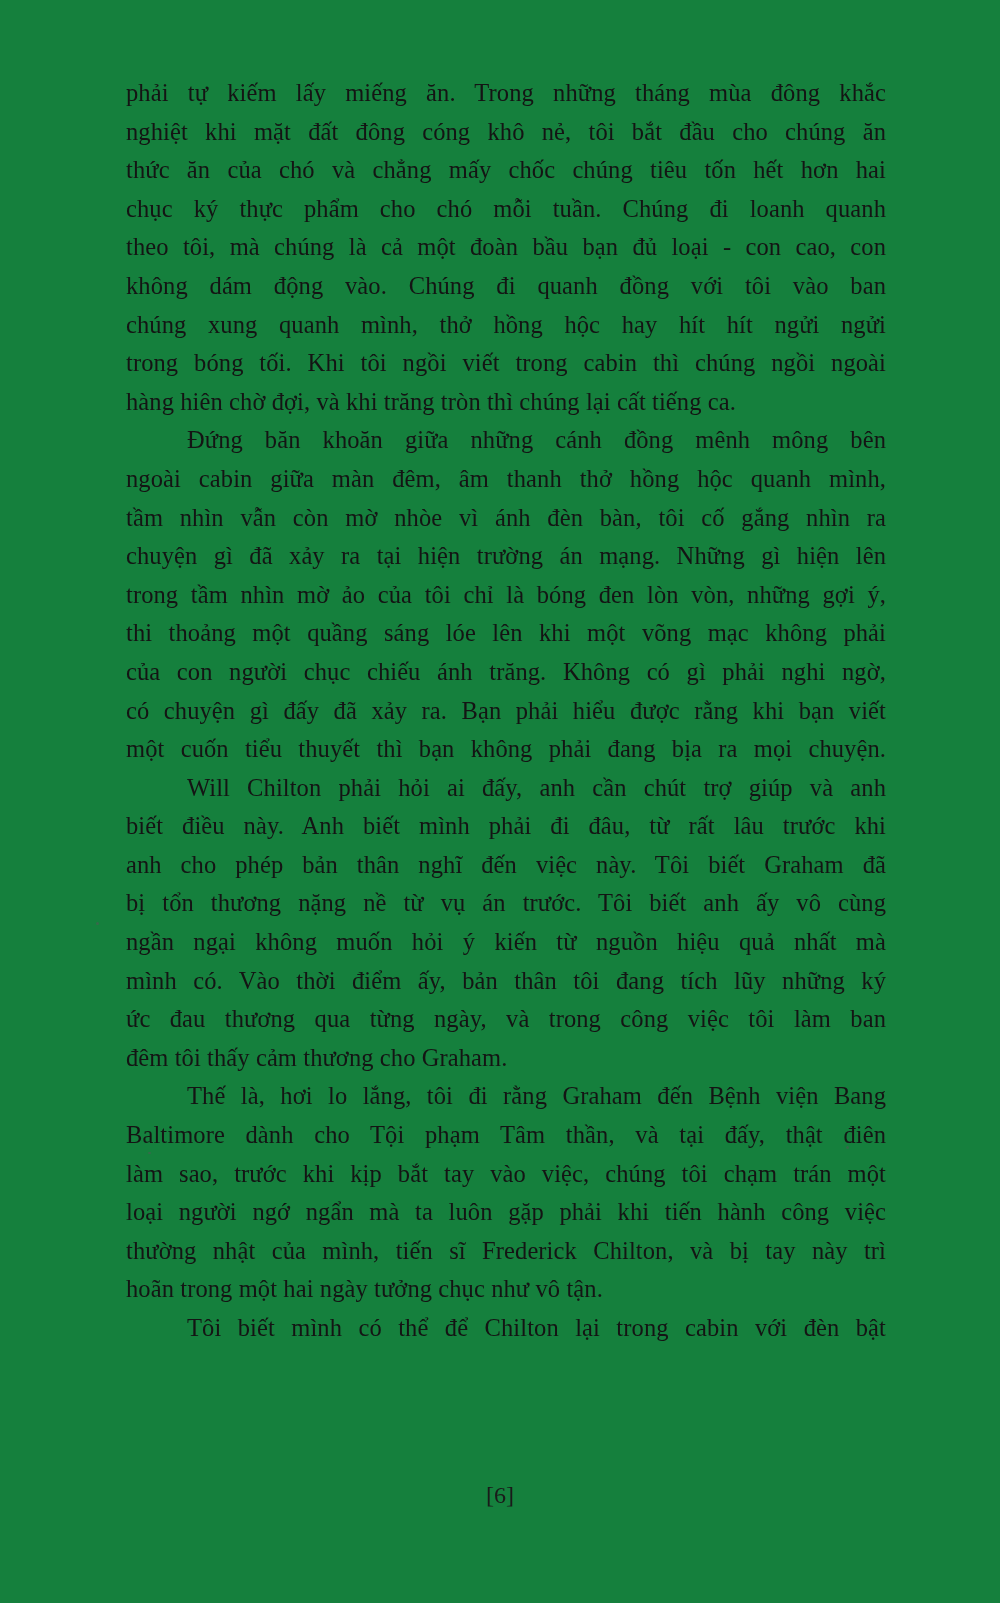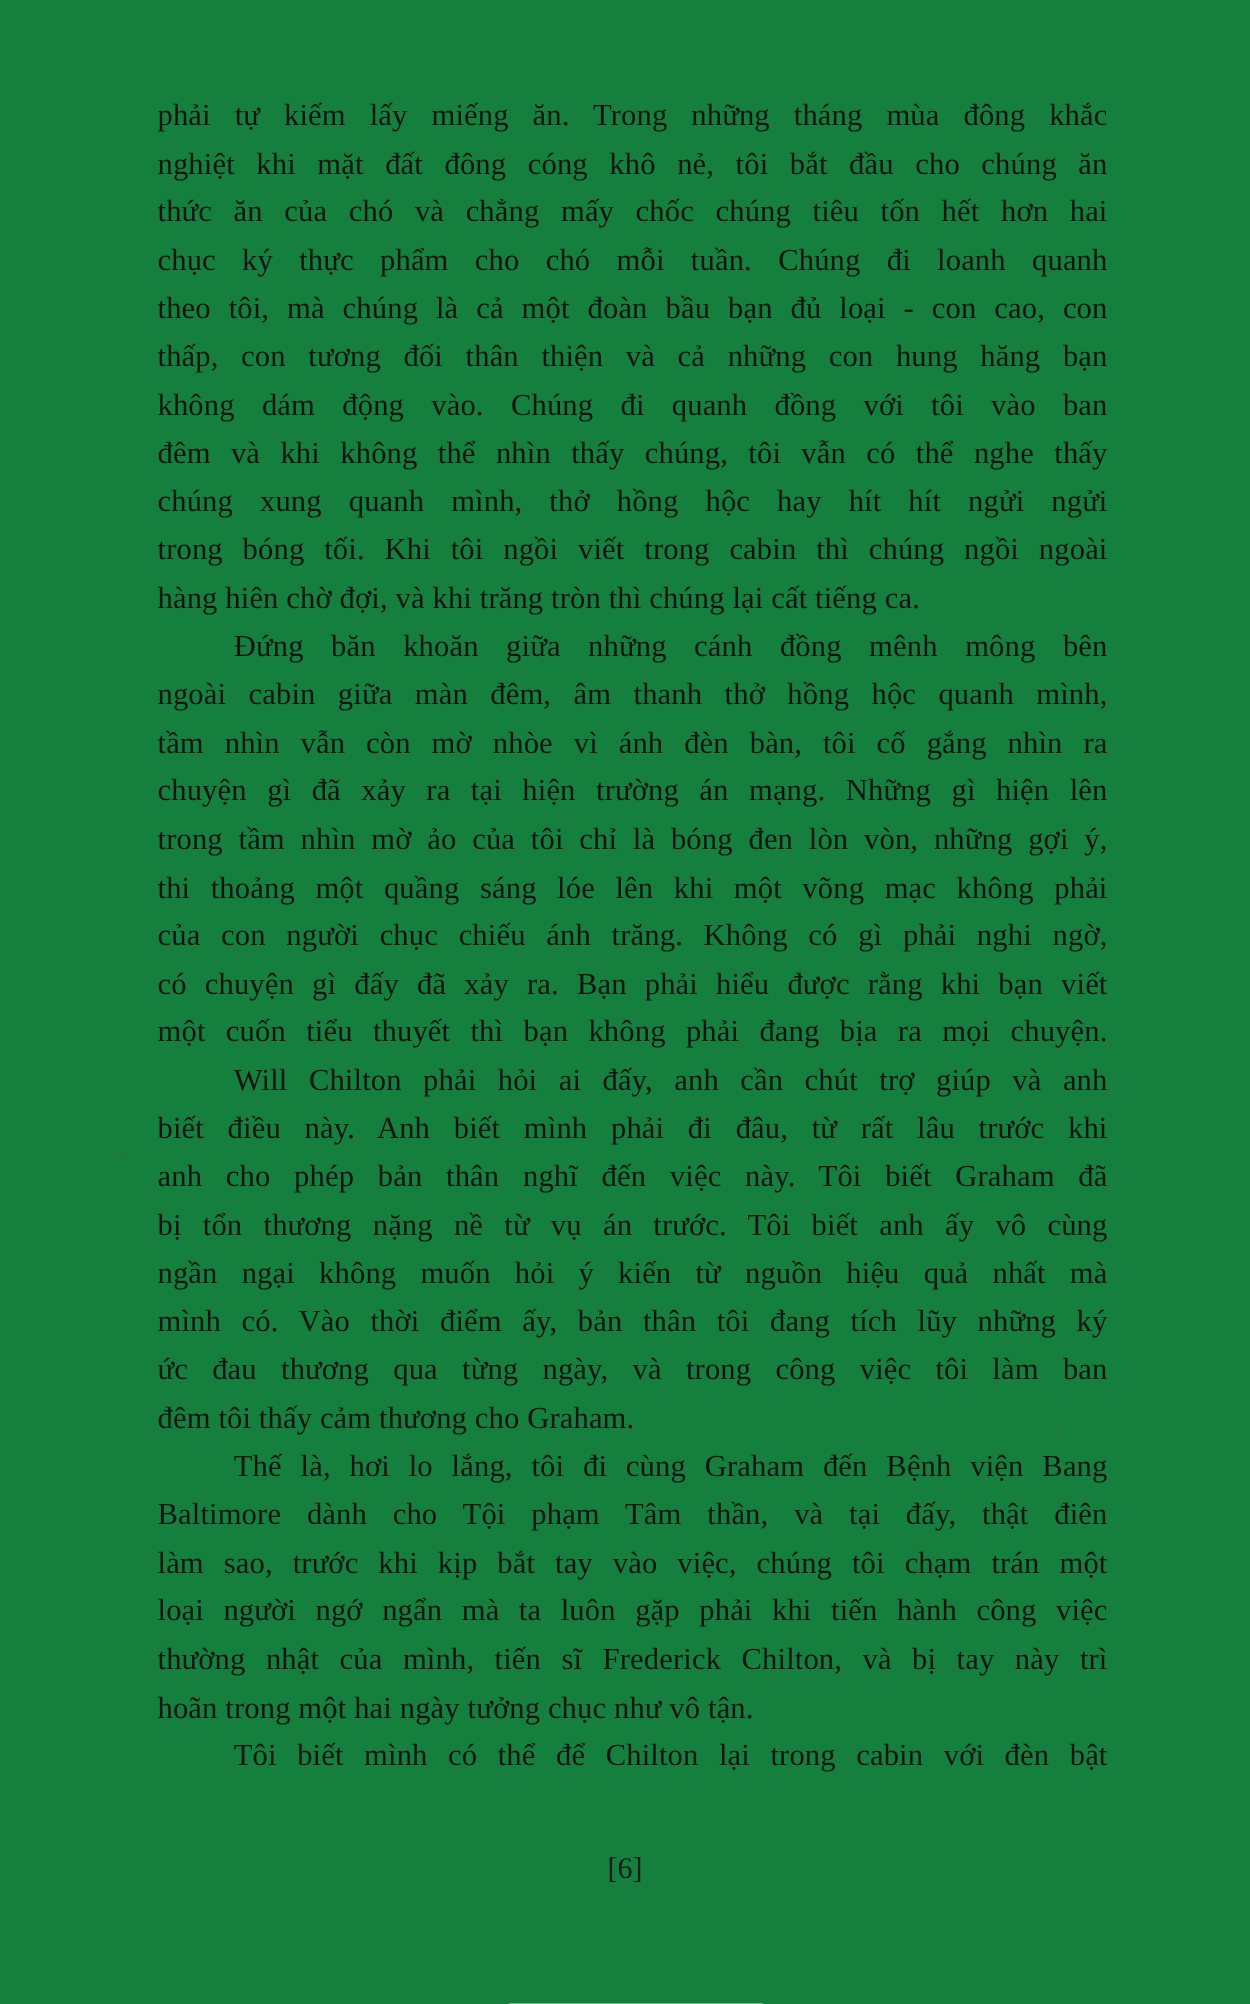--- a/index.html
+++ b/index.html
@@ -59,44 +59,42 @@
 </head>
 <body>
 
 <div class="page">
   <div class="text-block">
       <div class="text-line">phải tự kiếm lấy miếng ăn. Trong những tháng mùa đông khắc</div>
       <div class="text-line">nghiệt khi mặt đất đông cóng khô nẻ, tôi bắt đầu cho chúng ăn</div>
       <div class="text-line">thức ăn của chó và chẳng mấy chốc chúng tiêu tốn hết hơn hai</div>
       <div class="text-line">chục ký thực phẩm cho chó mỗi tuần. Chúng đi loanh quanh</div>
       <div class="text-line">theo tôi, mà chúng là cả một đoàn bầu bạn đủ loại - con cao, con</div>
-      <div class="text-line">thấp, con tương đối thân thiện và cả những con hung hăng bạn</div>
       <div class="text-line">không dám động vào. Chúng đi quanh đồng với tôi vào ban</div>
-      <div class="text-line">đêm và khi không thể nhìn thấy chúng, tôi vẫn có thể nghe thấy</div>
       <div class="text-line">chúng xung quanh mình, thở hồng hộc hay hít hít ngửi ngửi</div>
       <div class="text-line">trong bóng tối. Khi tôi ngồi viết trong cabin thì chúng ngồi ngoài</div>
       <div class="text-line para-end">hàng hiên chờ đợi, và khi trăng tròn thì chúng lại cất tiếng ca.</div>
       <div class="text-line indent">Đứng băn khoăn giữa những cánh đồng mênh mông bên</div>
       <div class="text-line">ngoài cabin giữa màn đêm, âm thanh thở hồng hộc quanh mình,</div>
       <div class="text-line">tầm nhìn vẫn còn mờ nhòe vì ánh đèn bàn, tôi cố gắng nhìn ra</div>
       <div class="text-line">chuyện gì đã xảy ra tại hiện trường án mạng. Những gì hiện lên</div>
       <div class="text-line">trong tầm nhìn mờ ảo của tôi chỉ là bóng đen lòn vòn, những gợi ý,</div>
       <div class="text-line">thi thoảng một quầng sáng lóe lên khi một võng mạc không phải</div>
       <div class="text-line">của con người chục chiếu ánh trăng. Không có gì phải nghi ngờ,</div>
       <div class="text-line">có chuyện gì đấy đã xảy ra. Bạn phải hiểu được rằng khi bạn viết</div>
       <div class="text-line">một cuốn tiểu thuyết thì bạn không phải đang bịa ra mọi chuyện.</div>
       <div class="text-line indent">Will Chilton phải hỏi ai đấy, anh cần chút trợ giúp và anh</div>
       <div class="text-line">biết điều này. Anh biết mình phải đi đâu, từ rất lâu trước khi</div>
       <div class="text-line">anh cho phép bản thân nghĩ đến việc này. Tôi biết Graham đã</div>
       <div class="text-line">bị tổn thương nặng nề từ vụ án trước. Tôi biết anh ấy vô cùng</div>
       <div class="text-line">ngần ngại không muốn hỏi ý kiến từ nguồn hiệu quả nhất mà</div>
       <div class="text-line">mình có. Vào thời điểm ấy, bản thân tôi đang tích lũy những ký</div>
       <div class="text-line">ức đau thương qua từng ngày, và trong công việc tôi làm ban</div>
       <div class="text-line para-end">đêm tôi thấy cảm thương cho Graham.</div>
-      <div class="text-line indent">Thế là, hơi lo lắng, tôi đi cùng Graham đến Bệnh viện Bang</div>
+      <div class="text-line indent">Thế là, hơi lo lắng, tôi đi rằng Graham đến Bệnh viện Bang</div>
       <div class="text-line">Baltimore dành cho Tội phạm Tâm thần, và tại đấy, thật điên</div>
       <div class="text-line">làm sao, trước khi kịp bắt tay vào việc, chúng tôi chạm trán một</div>
       <div class="text-line">loại người ngớ ngẩn mà ta luôn gặp phải khi tiến hành công việc</div>
       <div class="text-line">thường nhật của mình, tiến sĩ Frederick Chilton, và bị tay này trì</div>
       <div class="text-line para-end">hoãn trong một hai ngày tưởng chục như vô tận.</div>
       <div class="text-line indent">Tôi biết mình có thể để Chilton lại trong cabin với đèn bật</div>
     </div>
 
   <div class="page-number">[6]</div>
 

